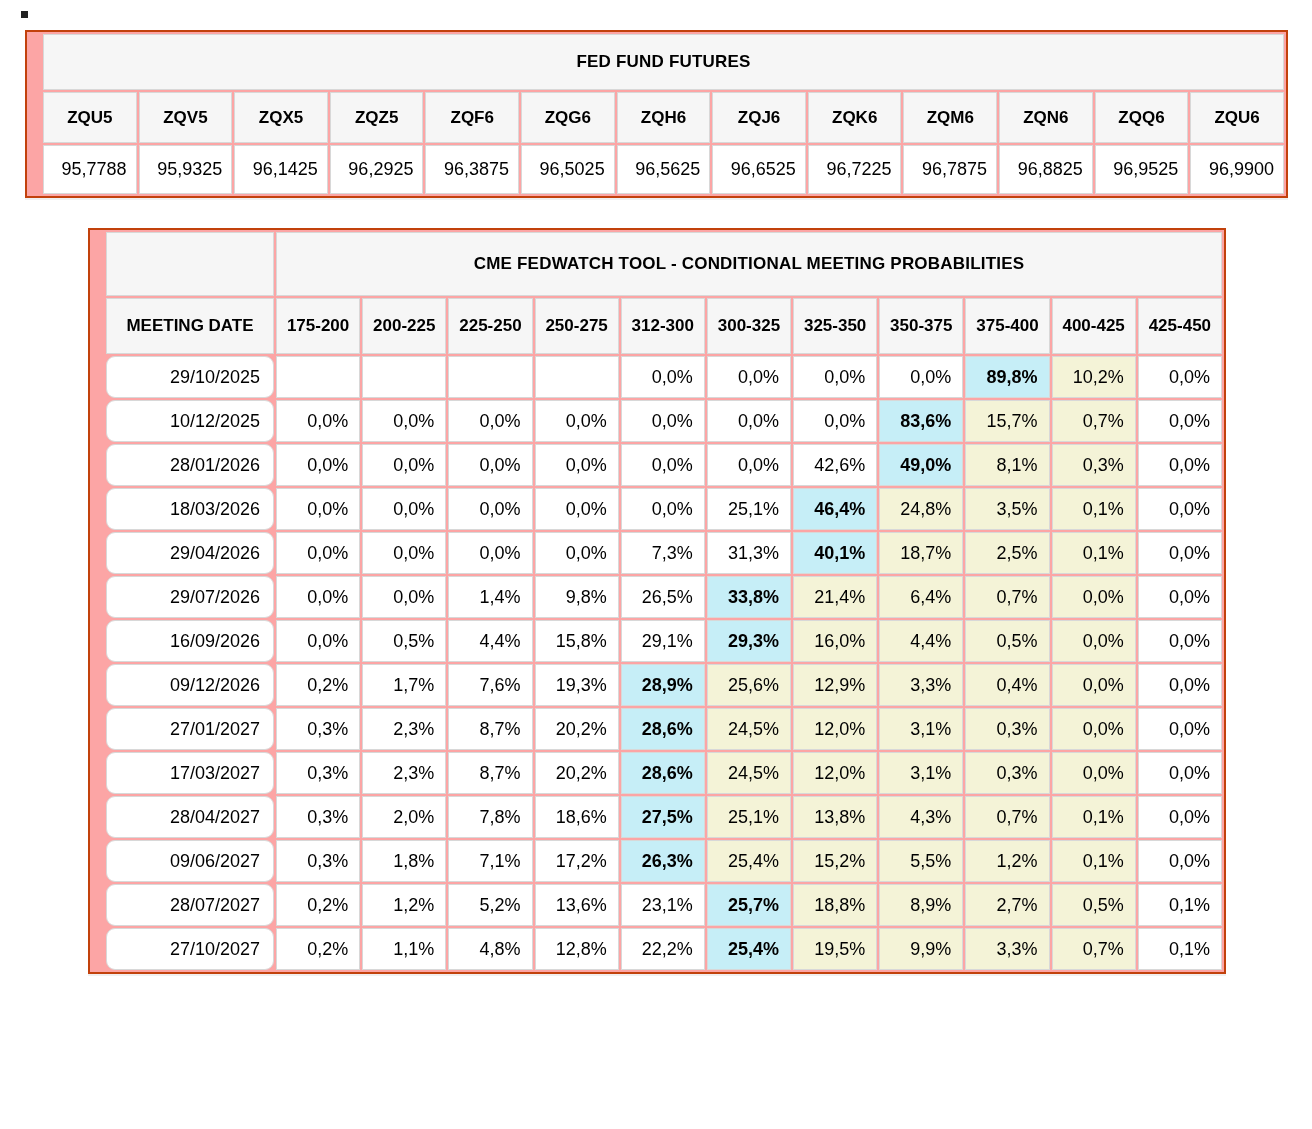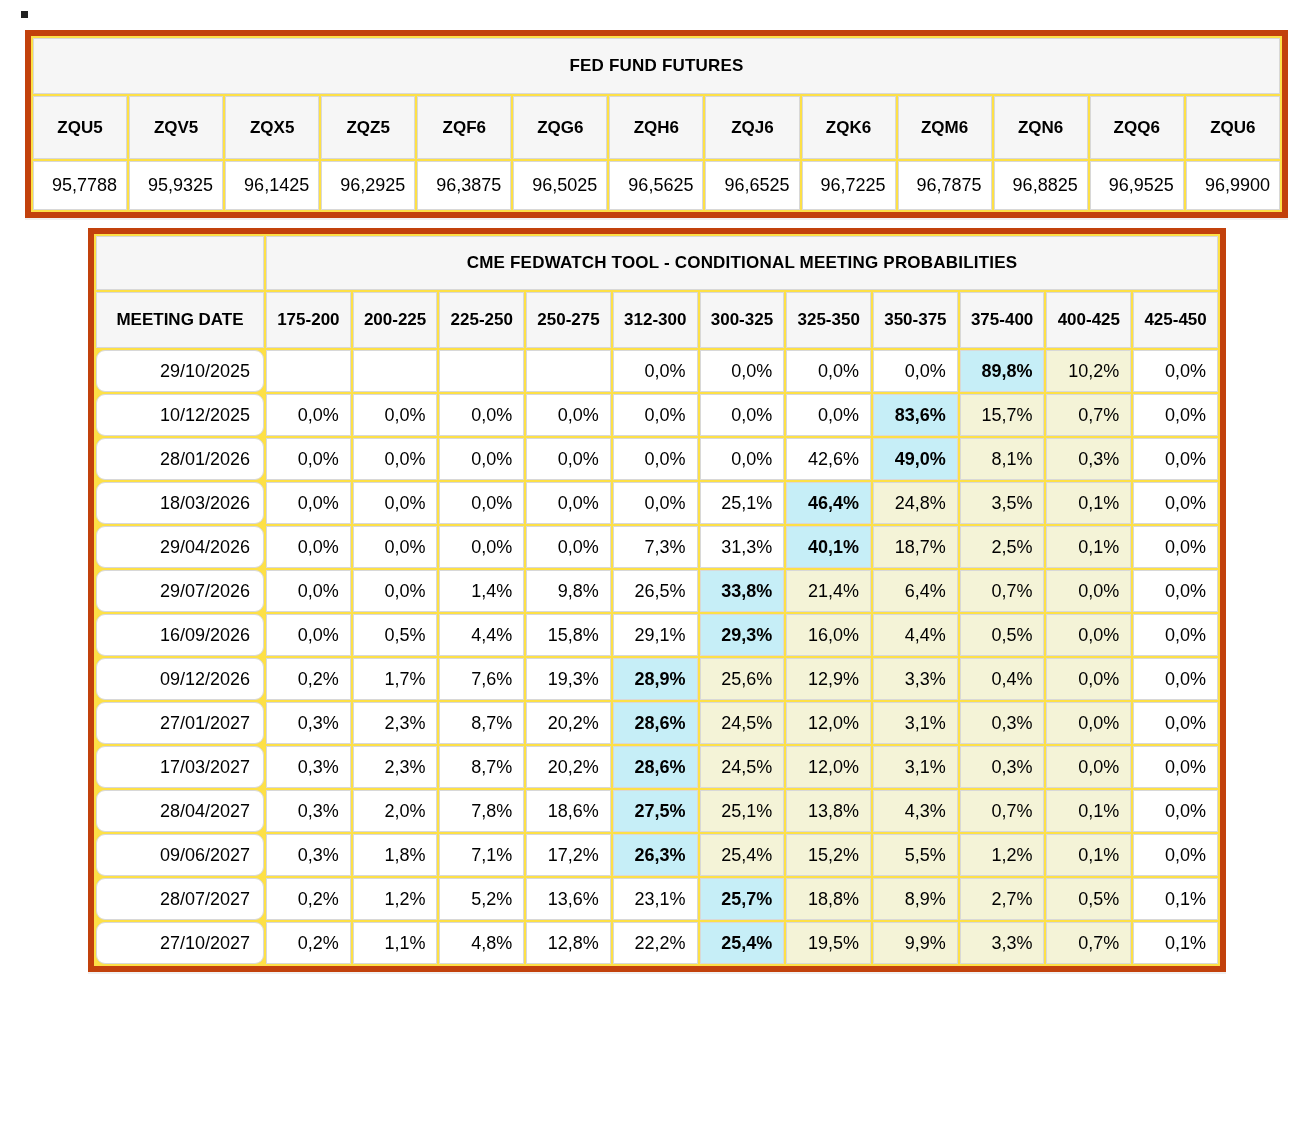--- a/index.html
+++ b/index.html
@@ -5,42 +5,43 @@
   * { box-sizing: border-box; }
   html, body { margin:0; padding:0; }
   body {
     width:1312px; height:1129px; background:#ffffff; position:relative;
     font-family:"Liberation Sans", sans-serif; color:#000;
   }
   .corner-mark { position:absolute; left:21px; top:11px; width:7px; height:7px; background:#222; }
 
   table.tbl {
     border-collapse:separate; border-spacing:2px;
-    background:#fde047; border:6px solid #c2410c;
+    background:#fca5a5; border:2px solid #c2410c;
     box-shadow:0 2px 0 rgba(0,0,0,0.06);
     table-layout:fixed;
+    padding-left:14px;
   }
   .tbl th, .tbl td { border:1px solid #d8d8d8; overflow:hidden; white-space:nowrap; }
 
   .title-cell {
     background:#f6f6f6; font-weight:bold; font-size:17px;
     text-align:center; color:#000; letter-spacing:0.2px;
   }
   .col-h { background:#f6f6f6; font-weight:bold; font-size:17px; text-align:center; }
 
   
   .futures { position:absolute; left:25px; top:30px; width:1263px; }
   .futures .title-cell { height:56px; }
-  .futures th.col-h { height:63px; }
+  .futures th.col-h { height:51px; }
   .futures td.price { height:49px; font-size:18px; text-align:right; padding-right:9px; background:#fff; }
 
   
   .fedwatch { position:absolute; left:88px; top:228px; width:1138px; }
   .fedwatch .corner-cell { background:#f6f6f6; }
-  .fedwatch .title-cell { height:54px; }
+  .fedwatch .title-cell { height:64px; }
   .fedwatch th.range { height:56px; }
   .fedwatch th.date-h { height:56px;text-align:center; }
   .fedwatch col.date-col { width:168px; }
   .fedwatch td { height:42px; font-size:18px; text-align:right; padding-right:11px; background:#fff; }
   .fedwatch td.date { padding-right:13px;border-radius:9px; }
   .fedwatch td.hl-c { background:var(--hl-c, #c6eef7);font-weight:bold; }
   .fedwatch td.hl-y { background:var(--hl-y, #f4f3d7); }
 </style>
 </head>
 <body>

